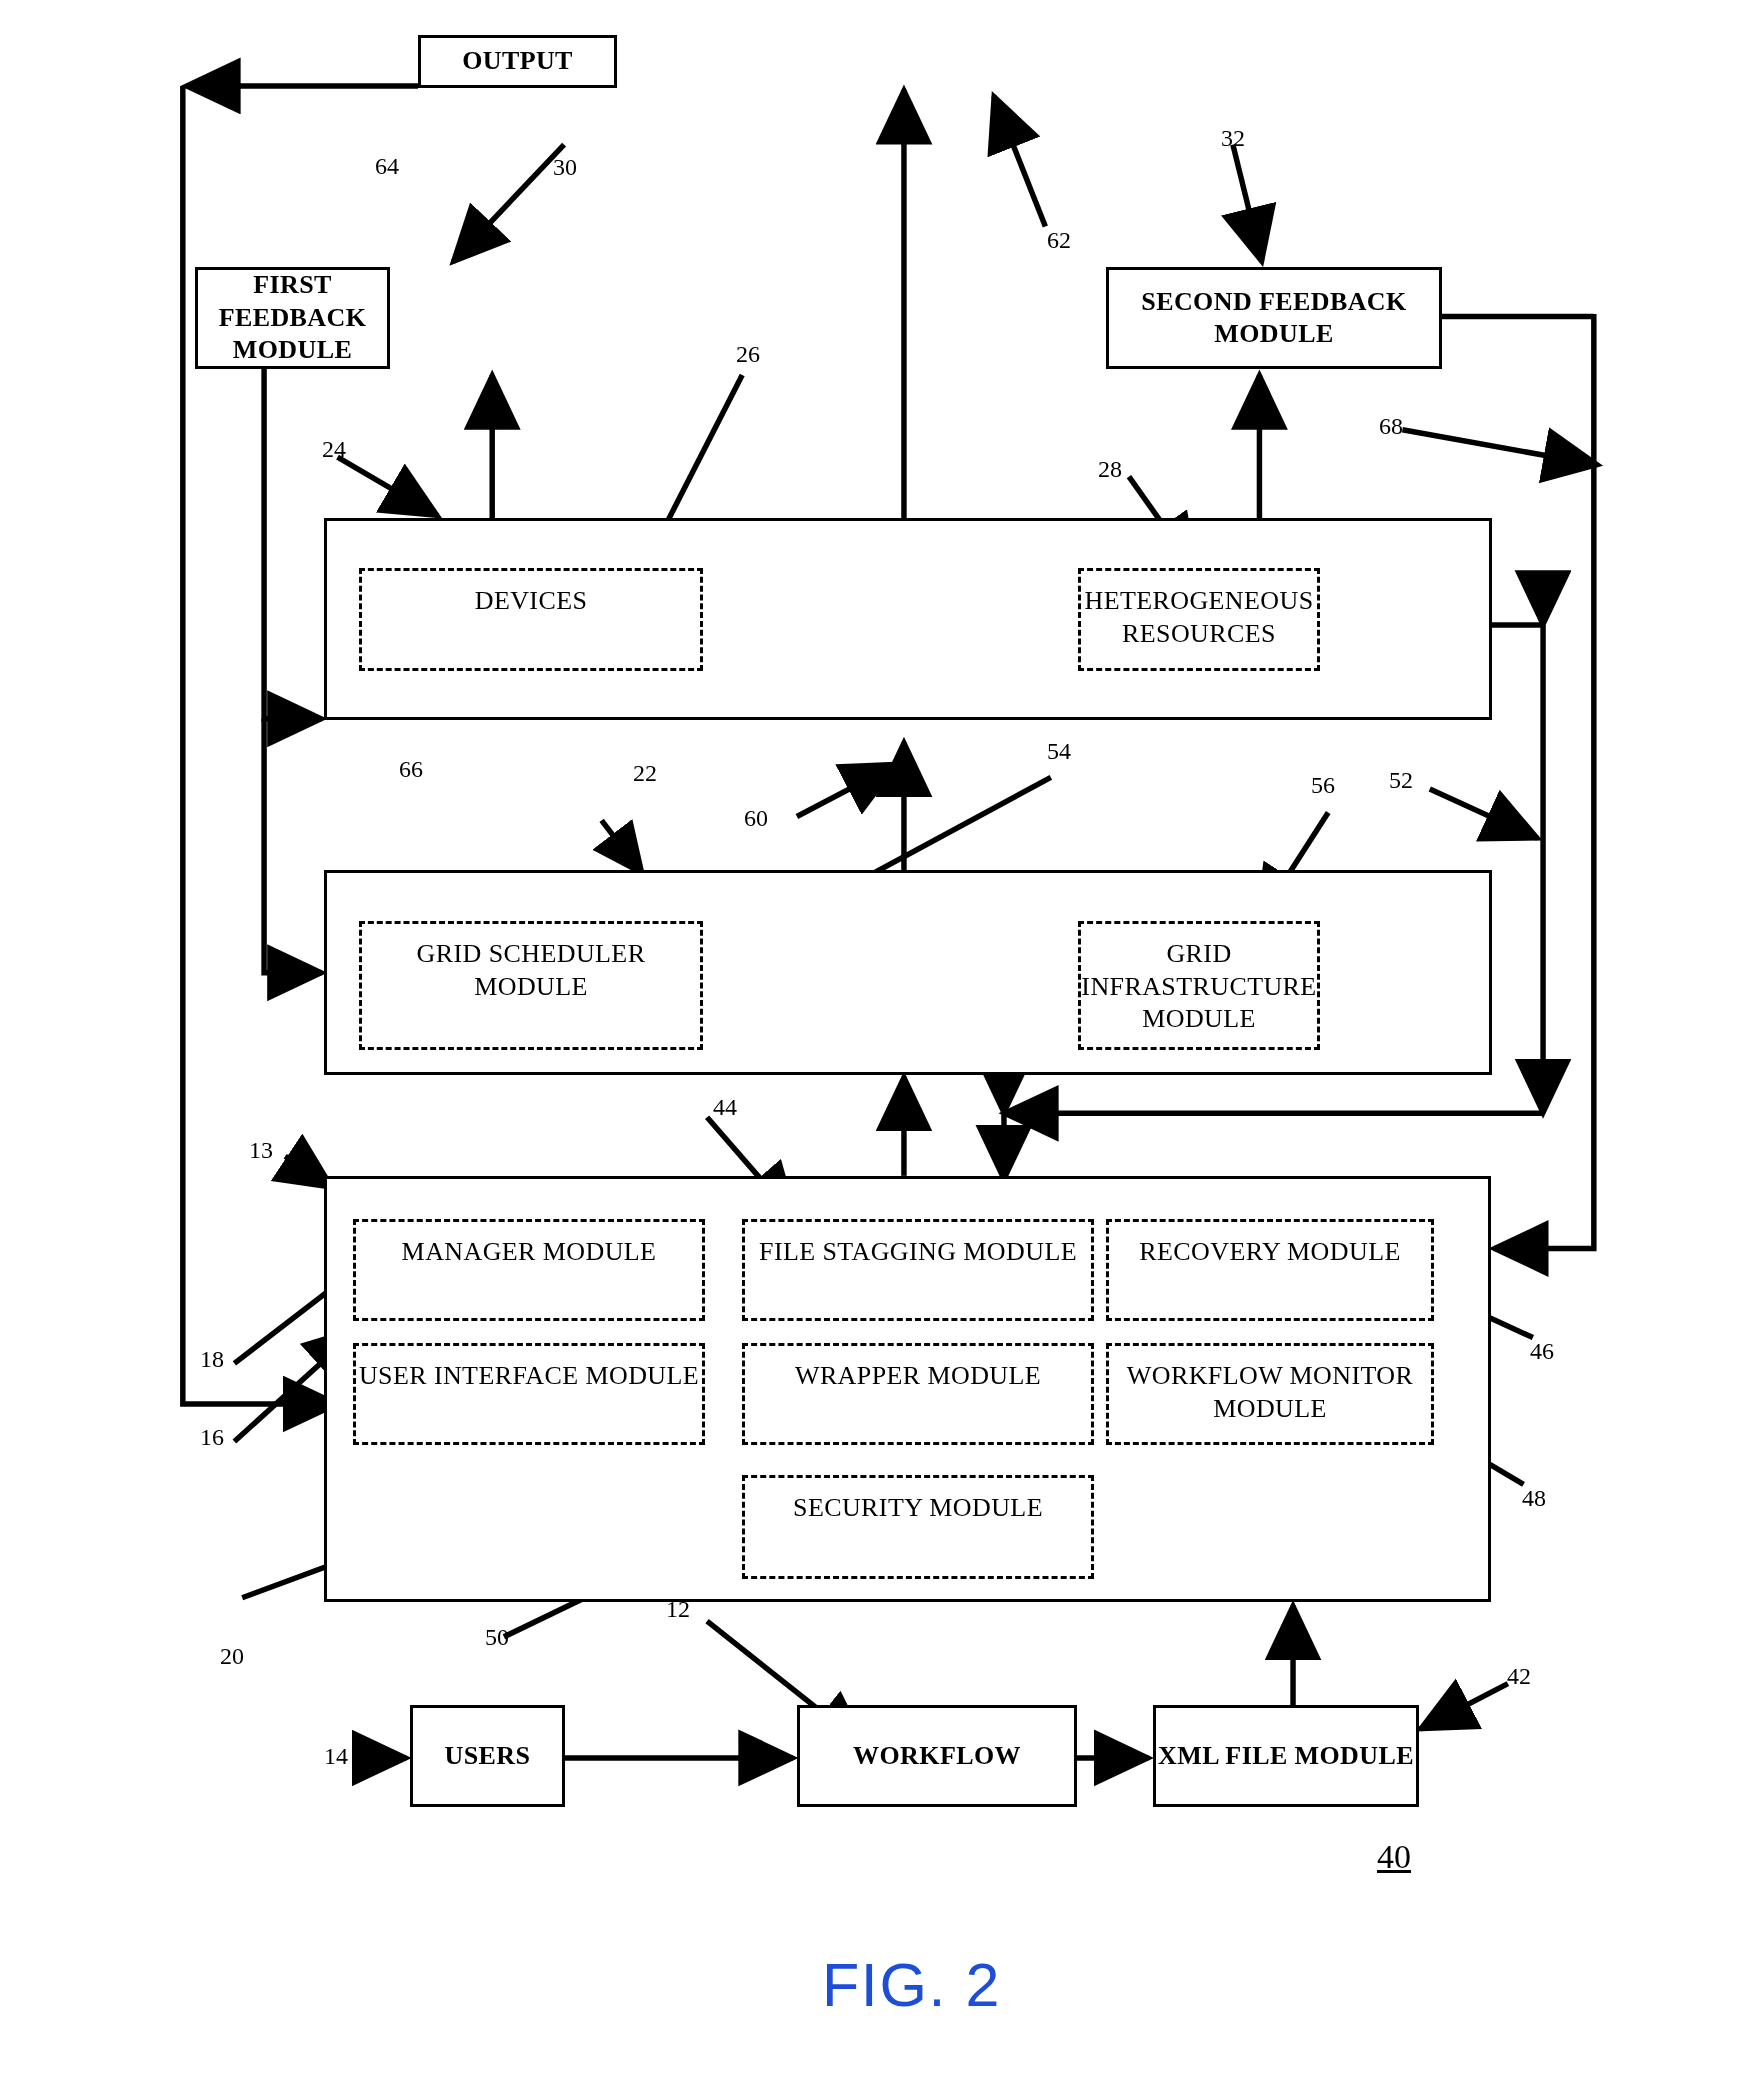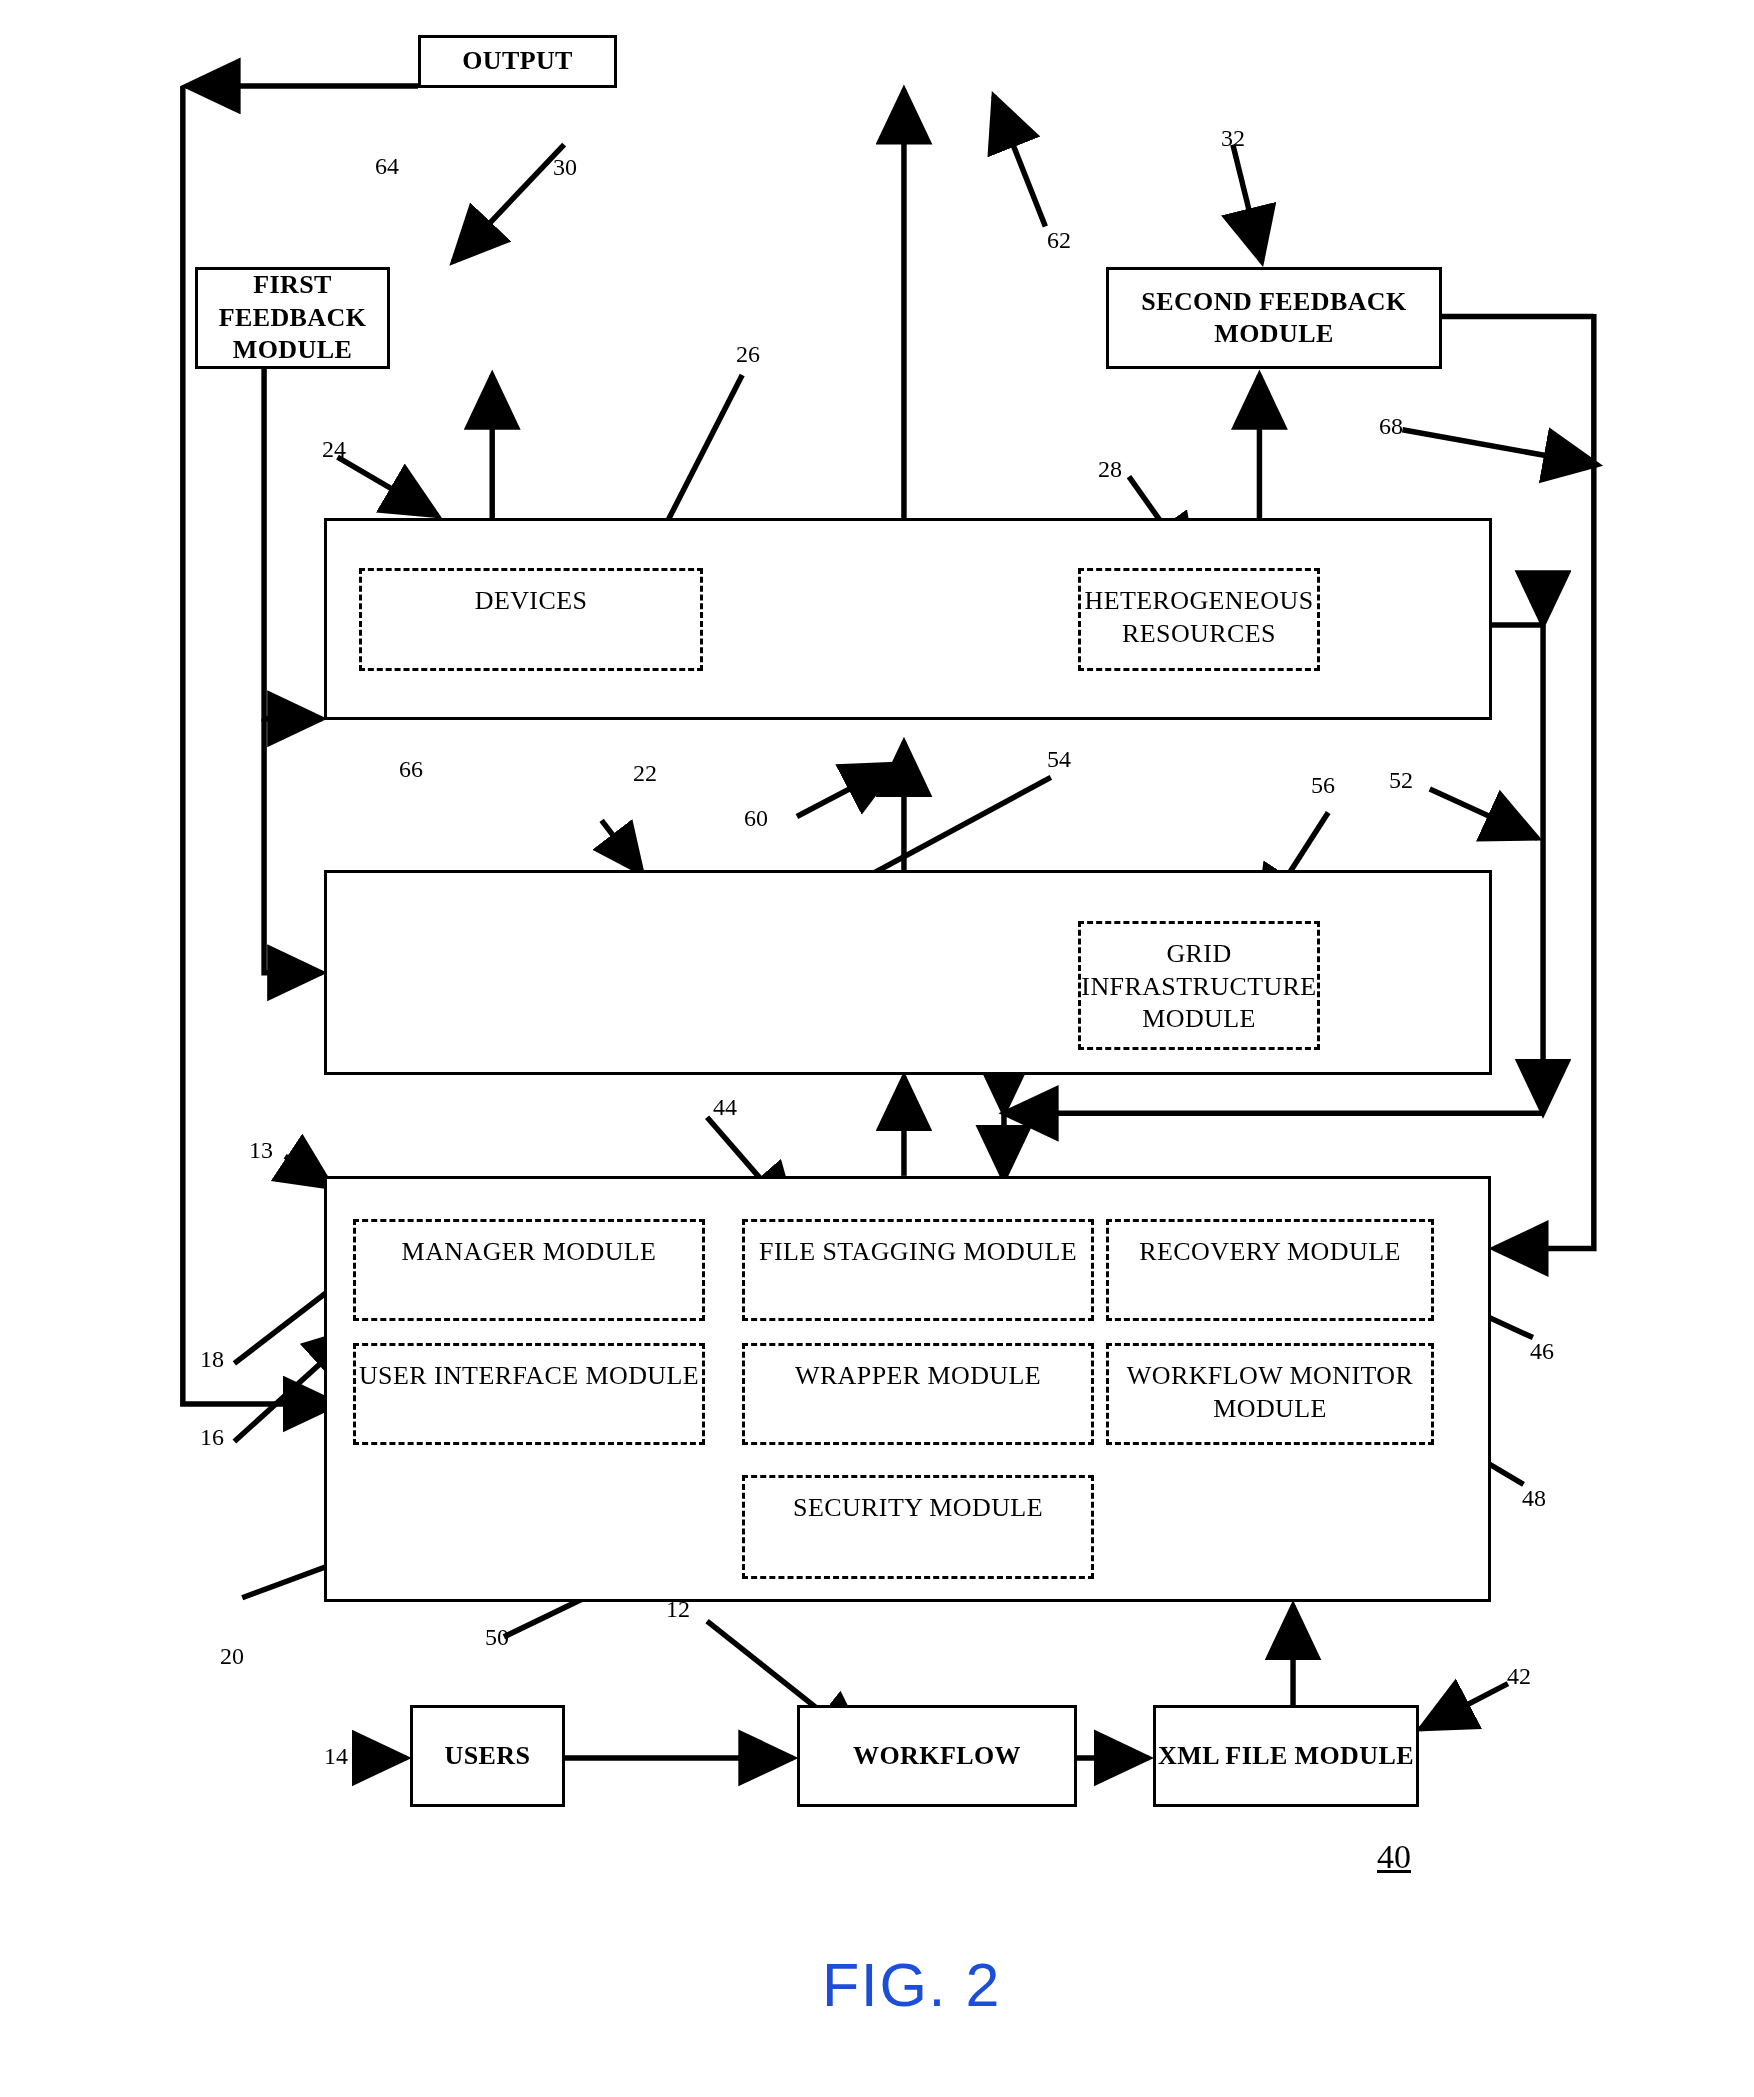--- a/index.html
+++ b/index.html
@@ -137,20 +137,23 @@
   <div class="dash" style="left:359px;top:568px;width:344px;height:103px;">
     <span>DEVICES</span>
   </div>
 
   <div class="dash" style="left:1078px;top:568px;width:242px;height:103px;">
     <span>HETEROGENEOUS RESOURCES</span>
   </div>
 
   <div class="container" style="left:324px;top:870px;width:1168px;height:205px;"></div>
 
+  <div class="dash" style="left:359px;top:921px;width:344px;height:129px;">
+    <span>GRID SCHEDULER MODULE</span>
+  </div>
 
   <div class="dash" style="left:1078px;top:921px;width:242px;height:129px;">
     <span>GRID INFRASTRUCTURE MODULE</span>
   </div>
 
   <div class="container" style="left:324px;top:1176px;width:1167px;height:426px;"></div>
 
   <div class="dash" style="left:353px;top:1219px;width:352px;height:102px;">
     <span>MANAGER MODULE</span>
   </div>
@@ -195,21 +198,21 @@
   <span class="ref" style="left:553px;top:130px;margin-top:24px;">30</span>
   <span class="ref" style="left:1047px;top:227px;">62</span>
   <span class="ref" style="left:1221px;top:125px;">32</span>
   <span class="ref" style="left:1379px;top:413px;">68</span>
   <span class="ref" style="left:322px;top:436px;">24</span>
   <span class="ref" style="left:736px;top:341px;">26</span>
   <span class="ref" style="left:1098px;top:456px;">28</span>
   <span class="ref" style="left:399px;top:756px;">66</span>
   <span class="ref" style="left:633px;top:760px;">22</span>
   <span class="ref" style="left:744px;top:805px;">60</span>
-  <span class="ref" style="left:1047px;top:738px;margin-top:8px;">54</span>
+  <span class="ref" style="left:1047px;top:738px;">54</span>
   <span class="ref" style="left:1311px;top:772px;">56</span>
   <span class="ref" style="left:1389px;top:767px;">52</span>
   <span class="ref" style="left:713px;top:1094px;">44</span>
   <span class="ref" style="left:249px;top:1137px;">13</span>
   <span class="ref" style="left:1530px;top:1338px;">46</span>
   <span class="ref" style="left:1522px;top:1485px;">48</span>
   <span class="ref" style="left:200px;top:1346px;">18</span>
   <span class="ref" style="left:200px;top:1424px;">16</span>
   <span class="ref" style="left:220px;top:1624px;margin-top:19px;">20</span>
   <span class="ref" style="left:485px;top:1624px;">50</span>

